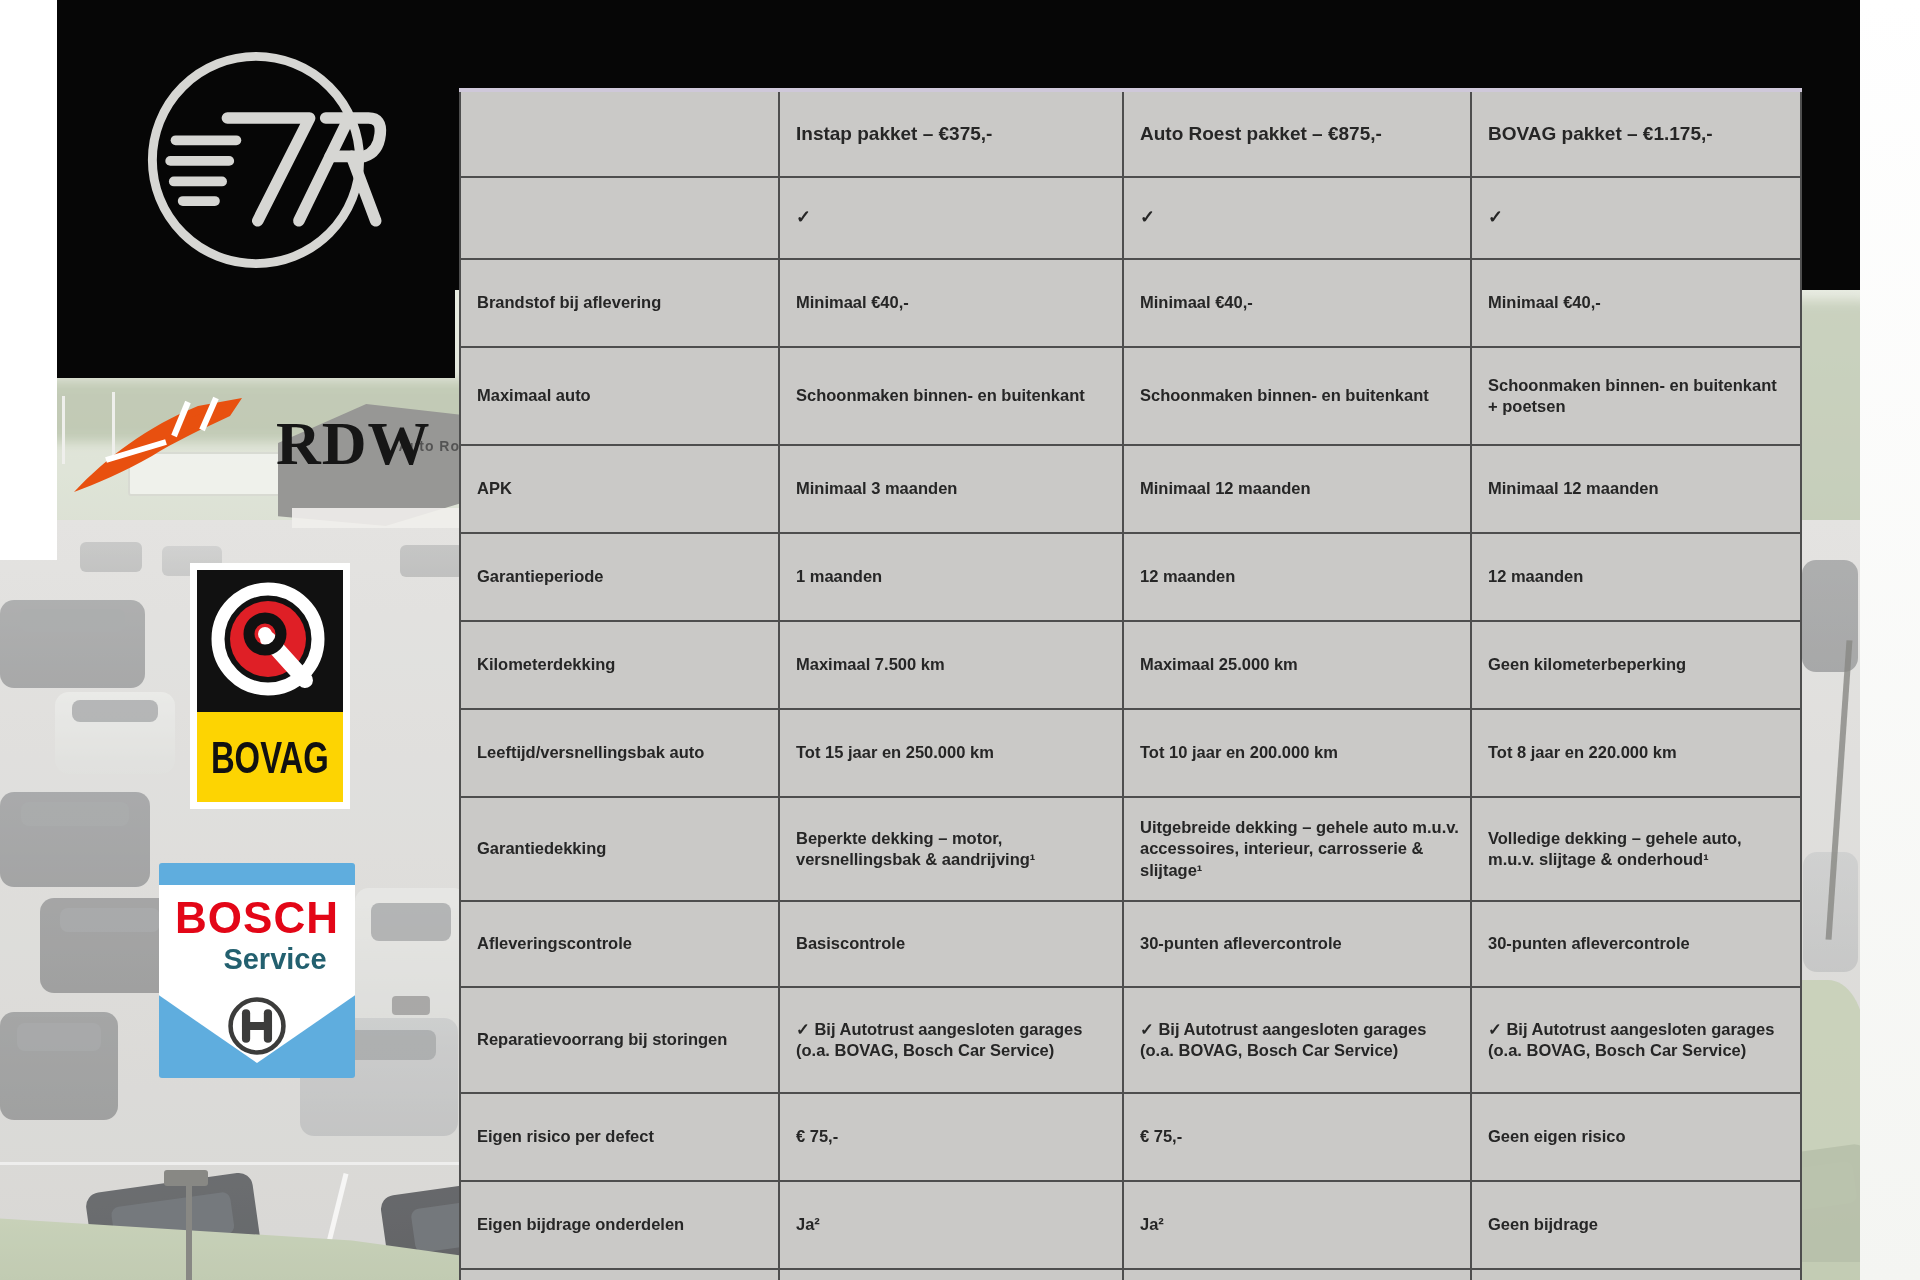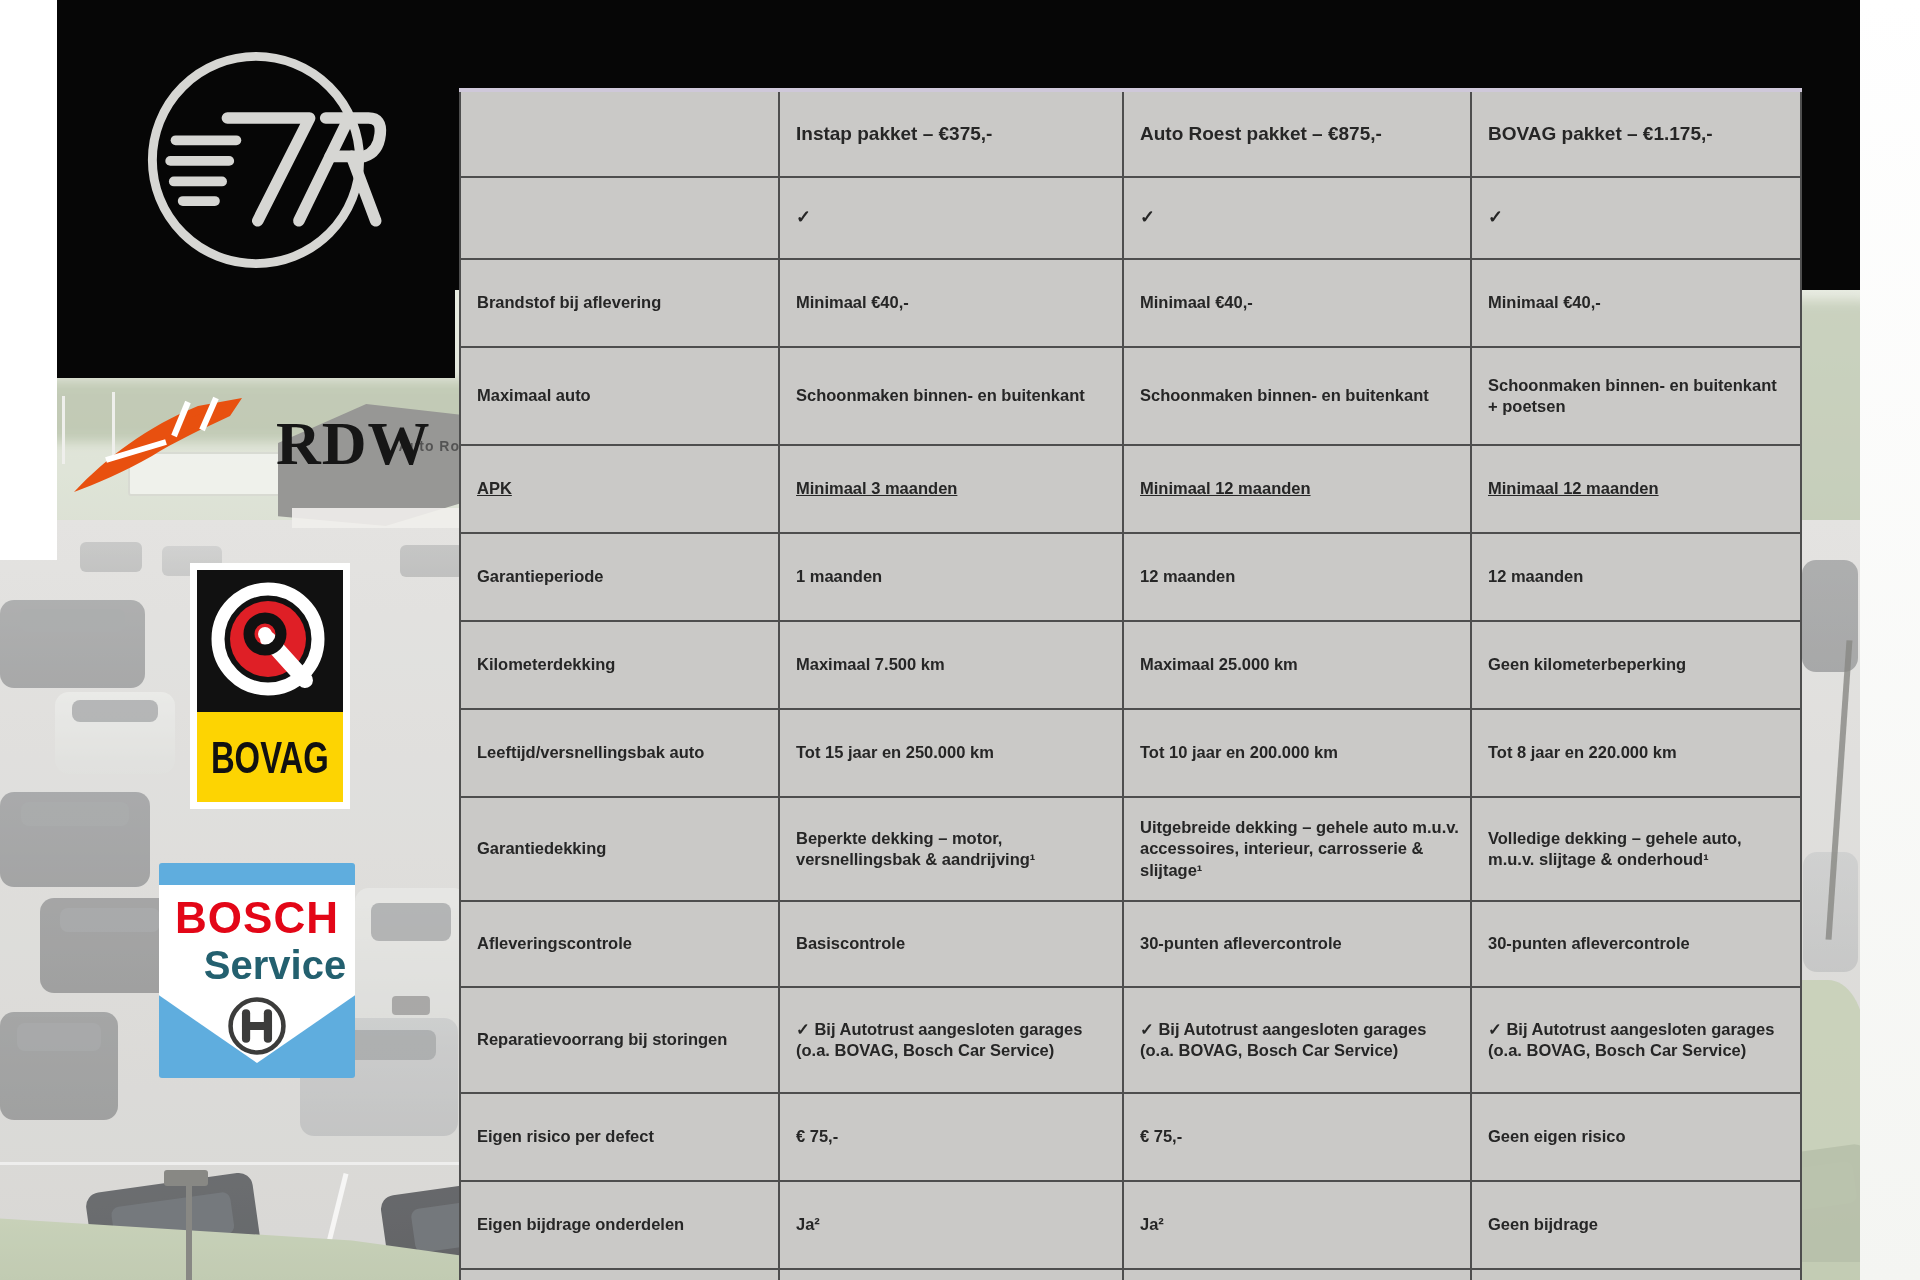--- a/index.html
+++ b/index.html
@@ -63,33 +63,33 @@
   #bovag .bottom{position:absolute;left:7px;top:149px;width:146px;height:90px;background:#fdd402;
     display:flex;align-items:center;justify-content:center;}
   #bovag .bottom span{font-size:40px;font-weight:800;color:#111;transform:scaleX(.82) scaleY(1.12);letter-spacing:0px;}
   
   #bosch{position:absolute;left:159px;top:863px;width:196px;height:215px;background:#5fadde;z-index:5;border-radius:3px;}
   #bosch .banner{position:absolute;left:0;top:22px;width:196px;height:178px;background:#ffffff;
     clip-path:polygon(0 0,100% 0,100% 62%,50% 100%,0 62%);}
   #bosch .l1{position:absolute;left:0;right:0;top:30px;text-align:center;color:#e30617;
     font-size:44px;font-weight:800;letter-spacing:1px;}
   #bosch .l2{position:absolute;left:0;right:0;top:80px;text-align:center;color:#23606f;
-    font-size:40px;font-weight:700;padding-left:36px;}
+    font-size:29px;font-weight:700;padding-left:36px;}
   #bosch svg{position:absolute;left:50%;top:132px;transform:translateX(-50%);}
   
   #pakket-table{position:absolute;left:459px;top:88px;z-index:6;border-collapse:collapse;table-layout:fixed;
     width:1341px;background:#cac9c7;border:2px solid #4e4e4e;border-top:4px solid #cfc8da;
     color:#262626;font-weight:700;font-size:16.5px;line-height:1.3;}
   #pakket-table th,#pakket-table td{border:2px solid #4e4e4e;padding:6px 10px 6px 16px;
     text-align:left;vertical-align:middle;}
   #pakket-table thead th{font-size:19px;height:72px;}
   #pakket-table tbody tr:nth-child(1) td{height:68px;font-size:18px;}
   #pakket-table tbody tr:nth-child(2) td{height:74px;}
   #pakket-table tbody tr:nth-child(3) td{height:84px;}
-  #pakket-table tbody tr:nth-child(4) td{height:74px;text-decoration:underline;}
+  #pakket-table tbody tr:nth-child(4) td{height:74px;}
   #pakket-table tbody tr:nth-child(5) td{height:74px;margin-top:24px;}
   #pakket-table tbody tr:nth-child(6) td{height:74px;}
   #pakket-table tbody tr:nth-child(7) td{height:74px;}
   #pakket-table tbody tr:nth-child(8) td{height:90px;}
   #pakket-table tbody tr:nth-child(9) td{height:72px;}
   #pakket-table tbody tr:nth-child(10) td{height:92px;}
   #pakket-table tbody tr:nth-child(11) td{height:74px;}
   #pakket-table tbody tr:nth-child(12) td{height:74px;}
   #pakket-table tbody tr:nth-child(13) td{height:62px;}
 </style>

